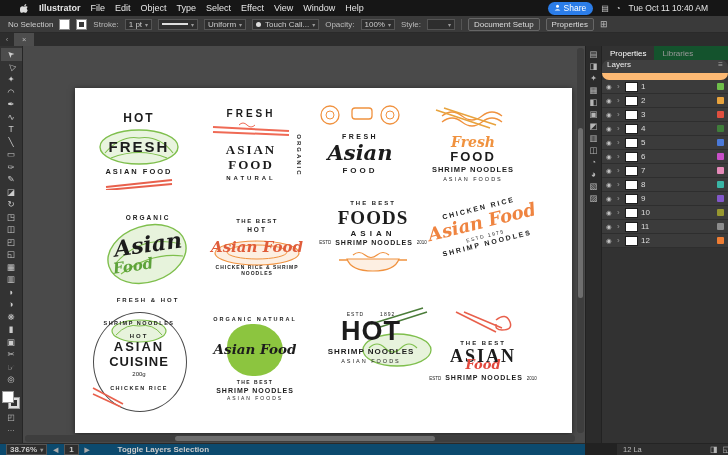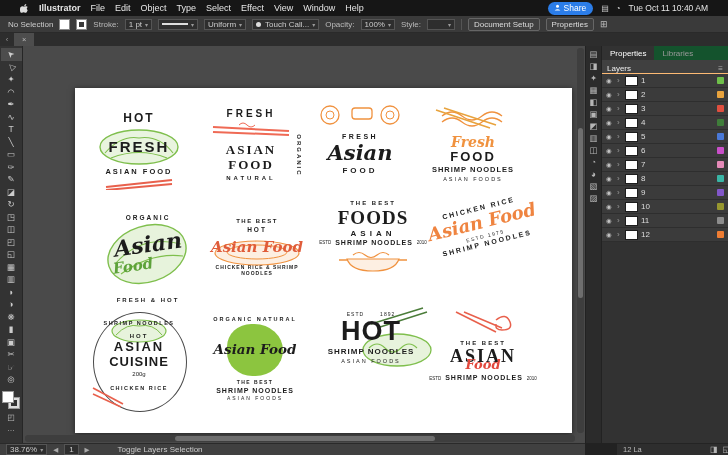--- a/index.html
+++ b/index.html
@@ -60,33 +60,33 @@
   .row3{display:flex;justify-content:center;align-items:center;gap:4px;}
   
   .dockstrip{position:absolute;left:585px;top:46px;width:16px;height:397px;background:#2b2b2b;border-left:1px solid #222;
              box-sizing:border-box;display:flex;flex-direction:column;align-items:center;padding-top:4px;gap:3.5px;}
   .dock-icon{font-size:8.5px;color:#b5b5b5;line-height:1;}
   
   .sidepanel{position:absolute;left:601px;top:46px;width:127px;height:397px;background:#323232;box-sizing:border-box;border-left:1px solid #222;}
   .panel-tabs{height:14px;background:#14532d;display:flex;font-size:8px;align-items:stretch;}
   .panel-tab{padding:0 8px;display:flex;align-items:center;color:#999;}
   .panel-tab.active{background:#323232;color:#fff;}
-  .layers-title{height:13px;background:#404040;display:flex;align-items:flex-end;justify-content:space-between;
-                padding:0 5px;font-size:8px;color:#eee;border-bottom:1px solid #fdba74;}
+  .layers-title{height:13px;background:#404040;display:flex;align-items:flex-start;justify-content:space-between;
+                padding:0 5px;font-size:8px;color:#eee;border-bottom:7px solid #fdba74;border-radius:7px;}
   .layers-title .pmenu{color:#aaa;}
   .layer-row{display:flex;align-items:center;gap:3px;height:13px;padding:0 4px;background:#3b3b3b;
              border-bottom:1px solid #2e2e2e;font-size:8px;color:#ddd;}
   .layer-row .eye{font-size:6.5px;color:#c2c2c2;width:8px;}
   .layer-row .chev{color:#999;font-size:8px;width:5px;}
   .layer-row .thumb{width:11px;height:8px;background:#fff;border:1px solid #1d1d1d;}
   .layer-row .lname{flex:1;text-align:left;}
   .layer-row .chip{width:7px;height:7px;border-radius:1px;}
   
-  .statusbar{position:absolute;left:0;top:443px;width:585px;height:12px;background:#404040;border-top:1px solid #2a2a2a;
-             display:flex;align-items:center;gap:6px;padding:0 6px;box-sizing:border-box;font-size:8px;color:#ccc;}
+  .statusbar{position:absolute;left:0;top:443px;width:585px;height:12px;background:#0c4a6e;border-top:1px solid #2a2a2a;
+             display:flex;align-items:center;gap:6px;padding:0 6px;box-sizing:border-box;font-size:8px;color:#ccc;font-weight:bold;}
   .zoom-box{display:flex;align-items:center;gap:3px;background:#2e2e2e;border:1px solid #555;padding:0 3px;height:9px;}
   .zoom-box::after{content:"▾";font-size:6px;color:#999;}
   .nav-arrow{color:#aaa;font-size:6.5px;}
   .ab-field{border:1px solid #555;background:#2e2e2e;padding:0 4px;height:9px;display:flex;align-items:center;}
   .hint{margin-left:22px;color:#ccc;}
   .panelfooter{position:absolute;left:585px;top:443px;width:143px;height:12px;background:#2e2e2e;border-top:1px solid #242424;
                display:flex;align-items:center;gap:5px;padding:0 6px;box-sizing:border-box;font-size:7.5px;color:#bbb;margin-left:32px;}
   .pf-icons{margin-left:auto;display:flex;gap:5px;}
   .pf-icon{font-size:8px;color:#b5b5b5;}
 </style>

